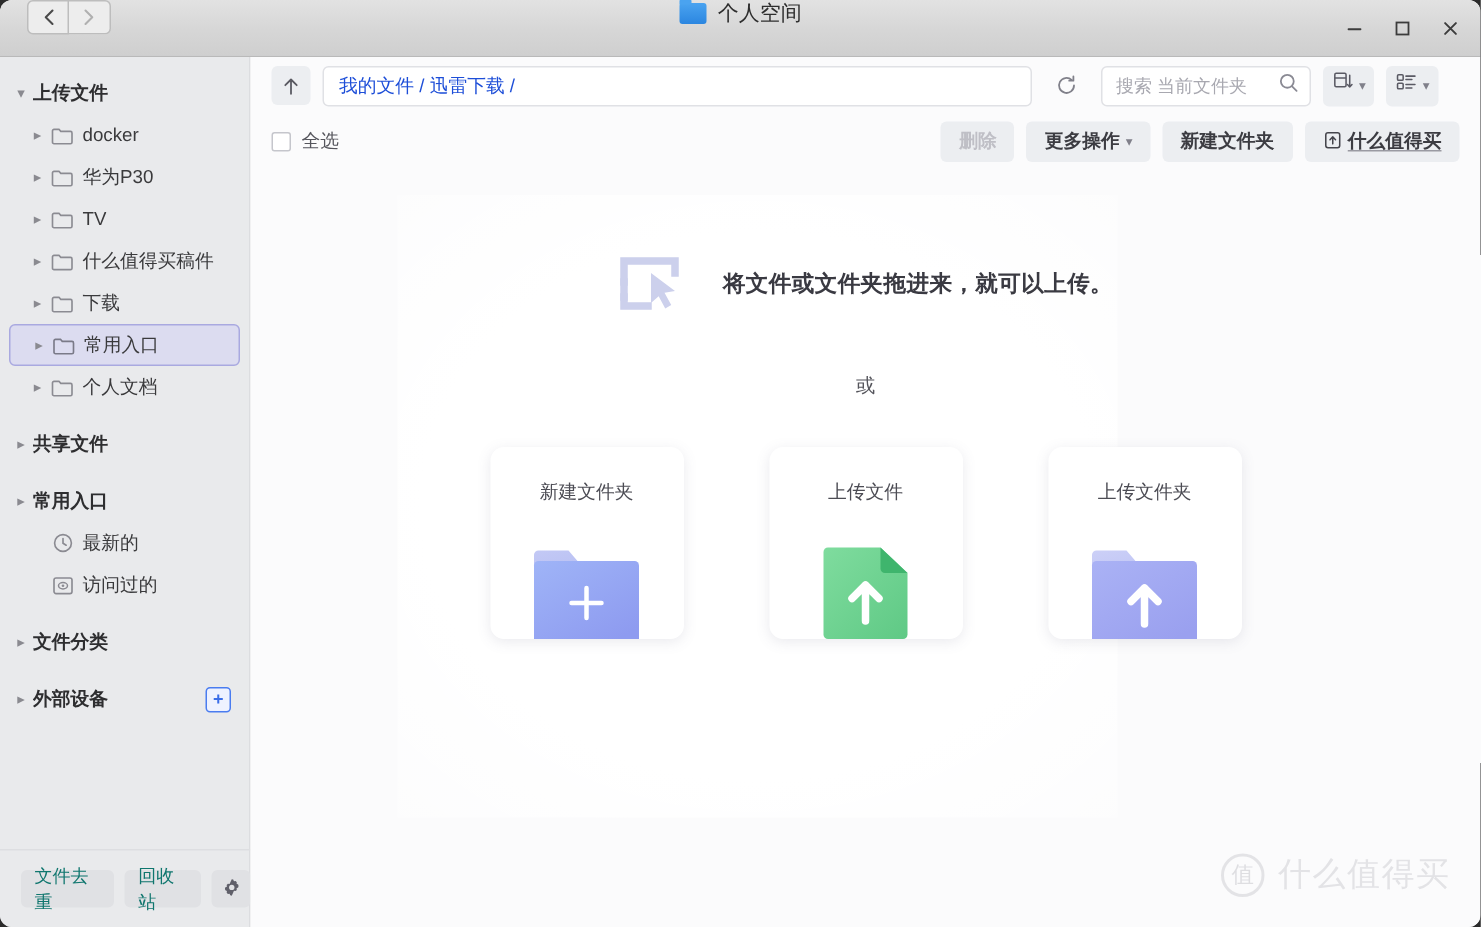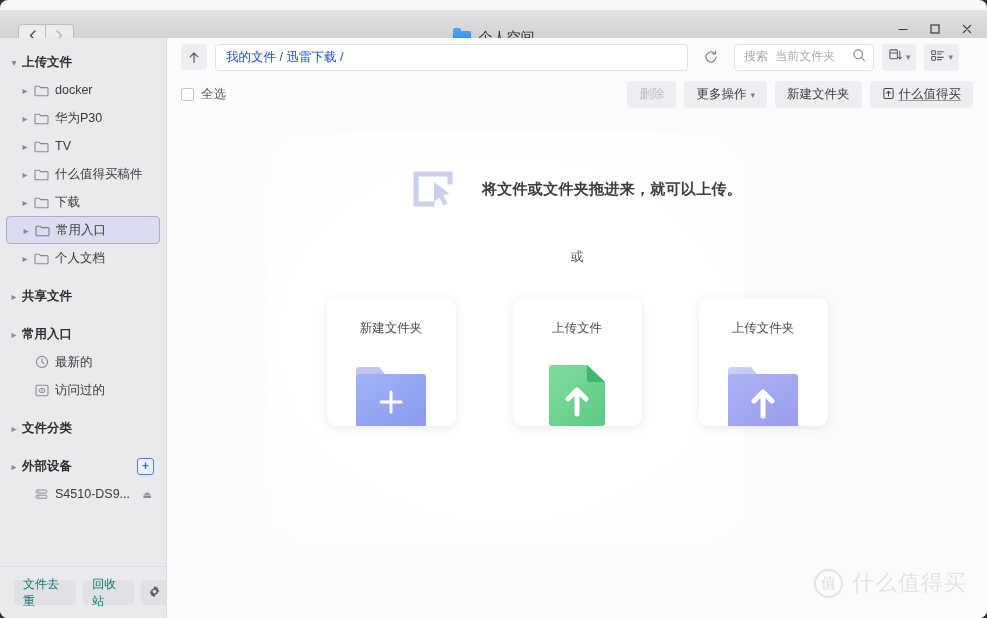--- a/index.html
+++ b/index.html
@@ -12,25 +12,25 @@
   #app {
     position: relative;
     width: 987px; height: 618px;
     background: #f7f8fa;
     border-radius: 8px;
     overflow: hidden;
   }
 
   
   .titlebar {
-    position: absolute; top: 10px; left: 0;
+    position: absolute; top: 0; left: 0;
     width: 987px; height: 38px;
     background: linear-gradient(180deg, #e2e2e2 0%, #d6d6d6 55%, #cfcfcf 100%);
     border-bottom: 1px solid #b9b9b9;
-    display: flex; align-items: flex-end;
+    display: flex; align-items: flex-start;
   }
   .nav-group { display: flex; margin-left: 18px; gap: 0; }
   .nav-btn {
     width: 28px; height: 23px;
     background: #ededed;
     border: 1px solid #bdbdbd;
     display: flex; align-items: center; justify-content: center;
     color: #4a4a4a;
     font-size: 13px;
   }
@@ -164,21 +164,21 @@
     width: 140px; height: 27px; flex: none;
     background: #fff; border: 1px solid #e0e1e5;
     border-radius: 4px;
     display: flex; align-items: center;
     padding: 0 7px 0 9px;
     gap: 4px;
   }
   .search-box input {
     flex: 1; border: none; outline: none;
     font-size: 12px; color: #4a4a50;
-    font-family: Liberation Mono, monospace; background: transparent;
+    font-family: Liberation Sans, sans-serif; background: transparent;
     min-width: 0;
   }
   .search-box input::placeholder { color: #a8a8b0; }
   .view-btn {
     height: 27px; flex: none;
     background: #eceef1; border-radius: 4px;
     display: flex; align-items: center; gap: 3px;
     padding: 0 6px;
     color: #5a5a64;
   }
@@ -187,21 +187,21 @@
     height: 37px; display: flex; align-items: center;
     padding: 0 14px;
   }
   .checkbox-wrap { display: flex; align-items: center; gap: 7px; }
   .cbox {
     width: 13px; height: 13px;
     border: 1px solid #c5c6cc; border-radius: 2px;
     background: #fff;
   }
   .cbox-label { font-size: 12.5px; color: #55555c; }
-  .act-group { margin-left: auto; display: flex; align-items: center; gap: 8px; }
+  .act-group { margin-left: auto; display: flex; align-items: center; gap: 8px; font-weight: bold; }
   .act-btn {
     height: 27px; padding: 0 12px;
     background: #eceef1; border-radius: 4px;
     font-size: 12.5px; color: #3c3c42;
     display: flex; align-items: center; gap: 4px;
   }
   .act-btn.disabled { color: #bfbfc6; }
   .act-btn .chev { font-size: 9px; color: #80808a; }
   .upload-ic { font-size: 12px; }
 
@@ -440,34 +440,20 @@
       </div>
 
       <div class="spacer-sm"></div>
 
       <div class="tree-row group">
         <span class="caret">▸</span>
         <span class="tree-label">外部设备</span>
         <span class="badge-plus">+</span>
       </div>
 
-      <div class="tree-row">
-        <span class="indent"></span>
-        <span class="caret"></span>
-        <span class="ic">
-          <svg width="13" height="13" viewBox="0 0 13 13" fill="none">
-              <rect x="1.2" y="2" width="10.6" height="3" rx="0.8" stroke="#8b8b92" stroke-width="1"></rect>
-              <rect x="1.2" y="7.2" width="10.6" height="3" rx="0.8" stroke="#8b8b92" stroke-width="1"></rect>
-              <circle cx="3.4" cy="3.5" r="0.6" fill="#8b8b92"></circle>
-              <circle cx="3.4" cy="8.7" r="0.6" fill="#8b8b92"></circle>
-            </svg>
-        </span>
-        <span class="tree-label">S4510-DS9...</span>
-        <span class="eject">⏏</span>
-      </div>
 
     </div>
 
     <div class="sidebar-bottom">
       <div class="sb-btn">文件去重</div>
       <div class="sb-btn">回收站</div>
       <div class="sb-btn icon">
         <svg class="gear" width="15" height="15" viewBox="0 0 16 16" fill="none">
           <path d="M8 1.2l1.05.3.5 1.1 1.2-.15.85.85-.15 1.2 1.1.5.3 1.05-.3 1.05-1.1.5.15 1.2-.85.85-1.2-.15-.5 1.1L8 12.9l-1.05-.3-.5-1.1-1.2.15-.85-.85.15-1.2-1.1-.5L3.15 8.05 3.45 7l1.1-.5-.15-1.2.85-.85 1.2.15.5-1.1L8 1.2z" fill="#60606a"></path>
           <circle cx="8" cy="7.05" r="1.9" fill="#e0e1e4"></circle>

